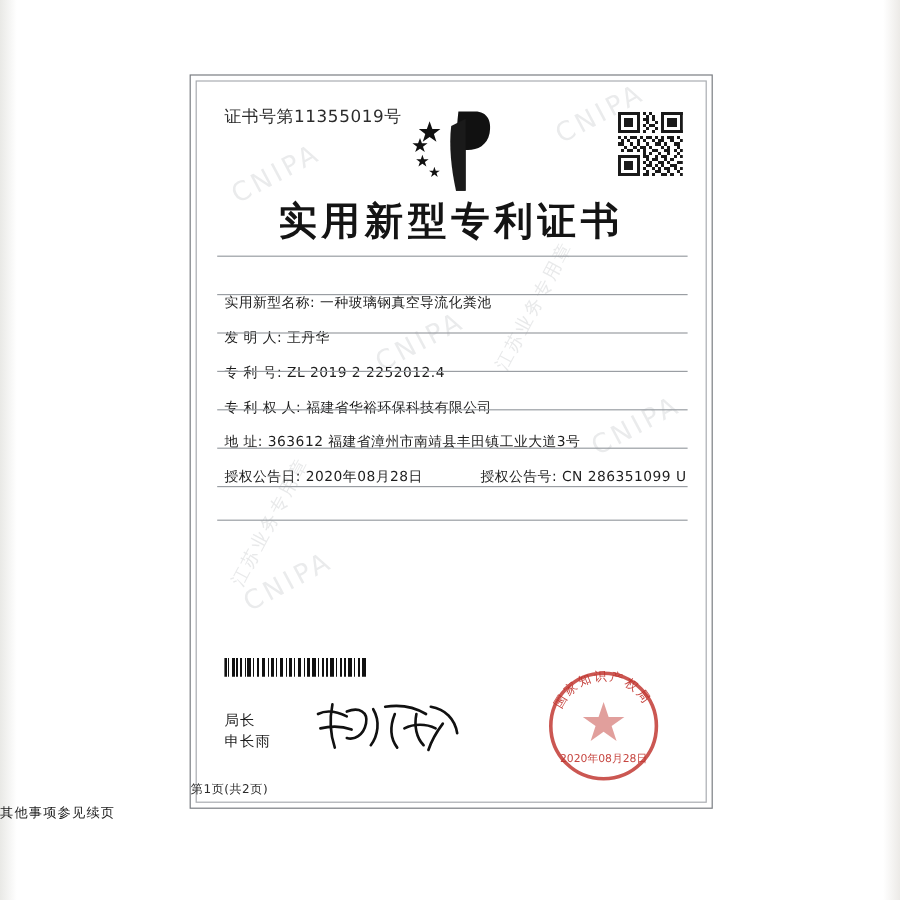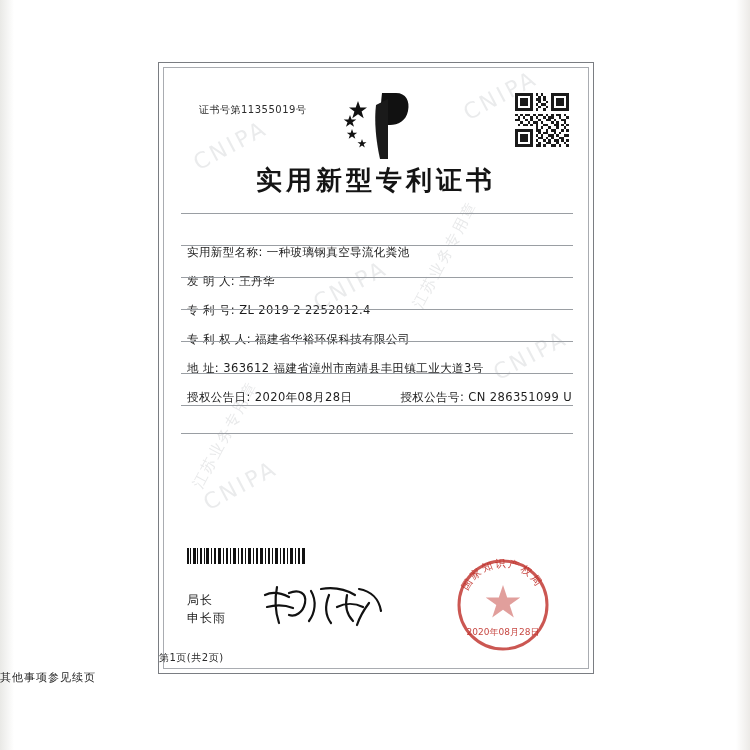--- a/index.html
+++ b/index.html
@@ -63,25 +63,24 @@
     color: rgba(150,155,160,0.22);
     font-size: 15px;
     letter-spacing: 2px;
     white-space: nowrap;
     transform-origin: left top;
   }
   
   .cert-no {
     position: absolute;
     left: 28px;
-    top: 40px;
-    font-size: 10px;
+    top: 26px;
+    font-size: 14px;
     color: #2b2b2b;
     letter-spacing: 0.5px;
-    margin-left: 12px;
   }
   .qr {
     position: absolute;
     right: 24px;
     top: 30px;
     width: 54px;
     height: 54px;
   }
   .qr canvas, .qr svg { display:block; }
   
@@ -92,21 +91,21 @@
     width: 92px;
     height: 74px;
     margin-left: -40px;
   }
   .title {
     position: absolute;
     left: 0;
     right: 0;
     top: 100px;
     text-align: center;
-    font-size: 26px;
+    font-size: 32px;
     font-weight: bold;
     letter-spacing: 4px;
     color: #141414;
     font-family: Liberation Mono, monospace;
   }
   .fields {
     position: absolute;
     left: 28px;
     top: 155px;
     right: 24px;

